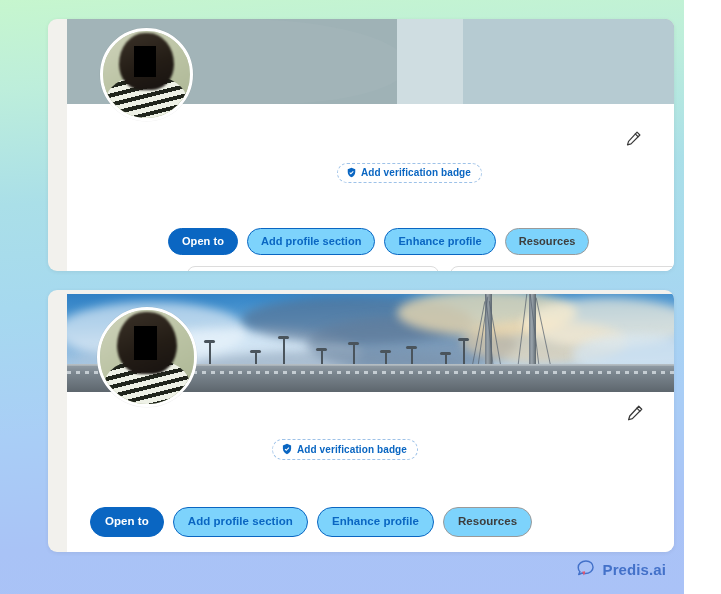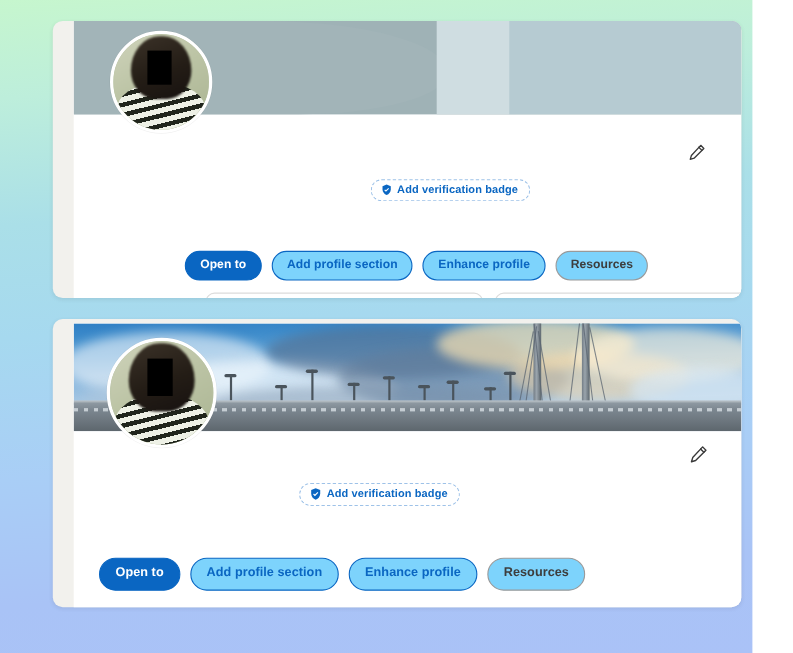--- a/index.html
+++ b/index.html
@@ -412,14 +412,21 @@
     </div>
 
     <div class="chip-row" id="chips-bottom" style="left:42px; top:217px;">
       <div class="chip primary">Open to</div>
       <div class="chip outline-blue">Add profile section</div>
       <div class="chip outline-blue">Enhance profile</div>
       <div class="chip outline-grey">Resources</div>
     </div>
   </div>
 
+  <div id="watermark">
+    <svg width="21" height="21" viewBox="0 0 32 32">
+      <path d="M27.5 12.4c0 5.4-5.3 9.8-11.8 9.8-1.6 0-3.2-.3-4.6-.8L5.6 23.6l1.9-4.3c-1.6-1.7-2.6-4-2.6-6.5 0-5.4 5.3-9.8 11.8-9.8s10.8 4 10.8 9.4z" fill="none" stroke="#4371c9" stroke-width="2.2" stroke-linejoin="round"></path>
+      <path d="M10.3 19.4c1.6 1.4 2.6 3.4 2.8 5.6 1.8-1.6 2.6-4 2.2-6.3-1.7.6-3.5.9-5 .7z" fill="#e0566f"></path>
+    </svg>
+    <span class="wm-text">Predis.ai</span>
+  </div>
 
 </div>
 
 </body></html>

